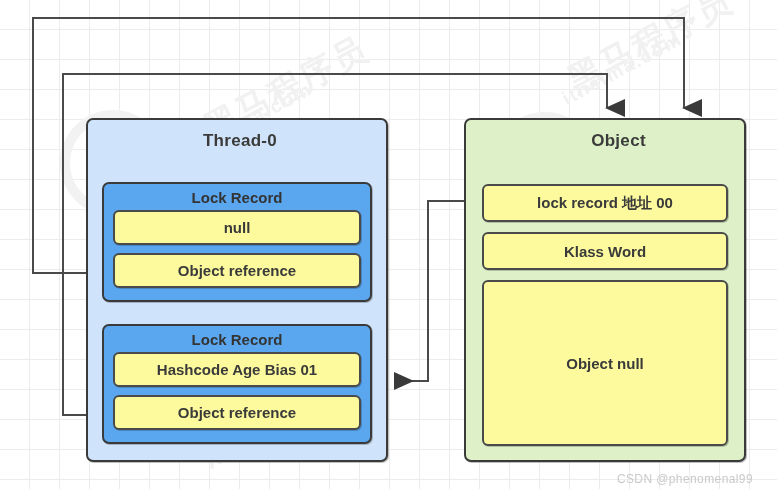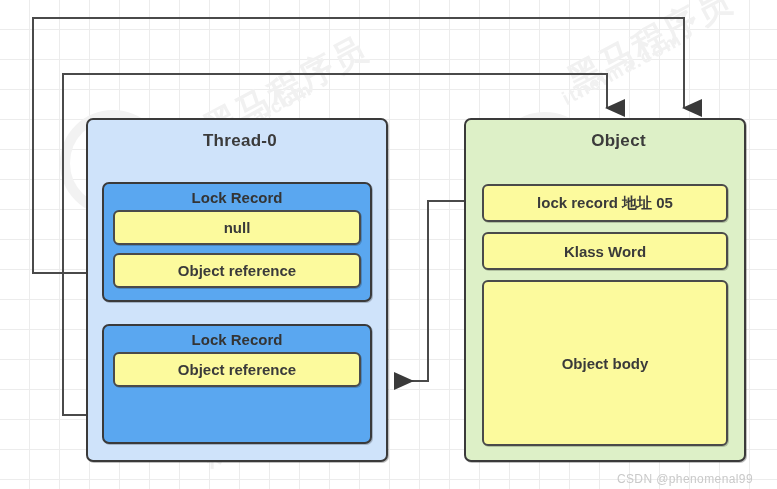--- a/index.html
+++ b/index.html
@@ -151,26 +151,27 @@
     <div class="box-title">Thread-0</div>
 
     <div class="lockrec" style="top:62px;height:120px;">
       <div class="lockrec-title">Lock Record</div>
       <div class="cell">null</div>
       <div class="cell">Object reference</div>
     </div>
 
     <div class="lockrec" style="top:204px;height:120px;">
       <div class="lockrec-title">Lock Record</div>
+      <div class="cell">Hashcode Age Bias 01</div>
       <div class="cell">Object reference</div>
     </div>
   </div>
 
   <div class="box box-object" style="left:464px;top:118px;width:282px;height:344px;">
     <div class="box-title">Object</div>
 
-    <div class="orow" style="top:64px;height:38px;">lock record 地址 05</div>
+    <div class="orow" style="top:64px;height:38px;">lock record 地址 00</div>
     <div class="orow" style="top:112px;height:38px;text-align:right;">Klass Word</div>
-    <div class="orow" style="top:160px;height:166px;">Object body</div>
+    <div class="orow" style="top:160px;height:166px;">Object null</div>
   </div>
 
   <div class="credit">CSDN @phenomenal99</div>
 </div>
 
 </body></html>

